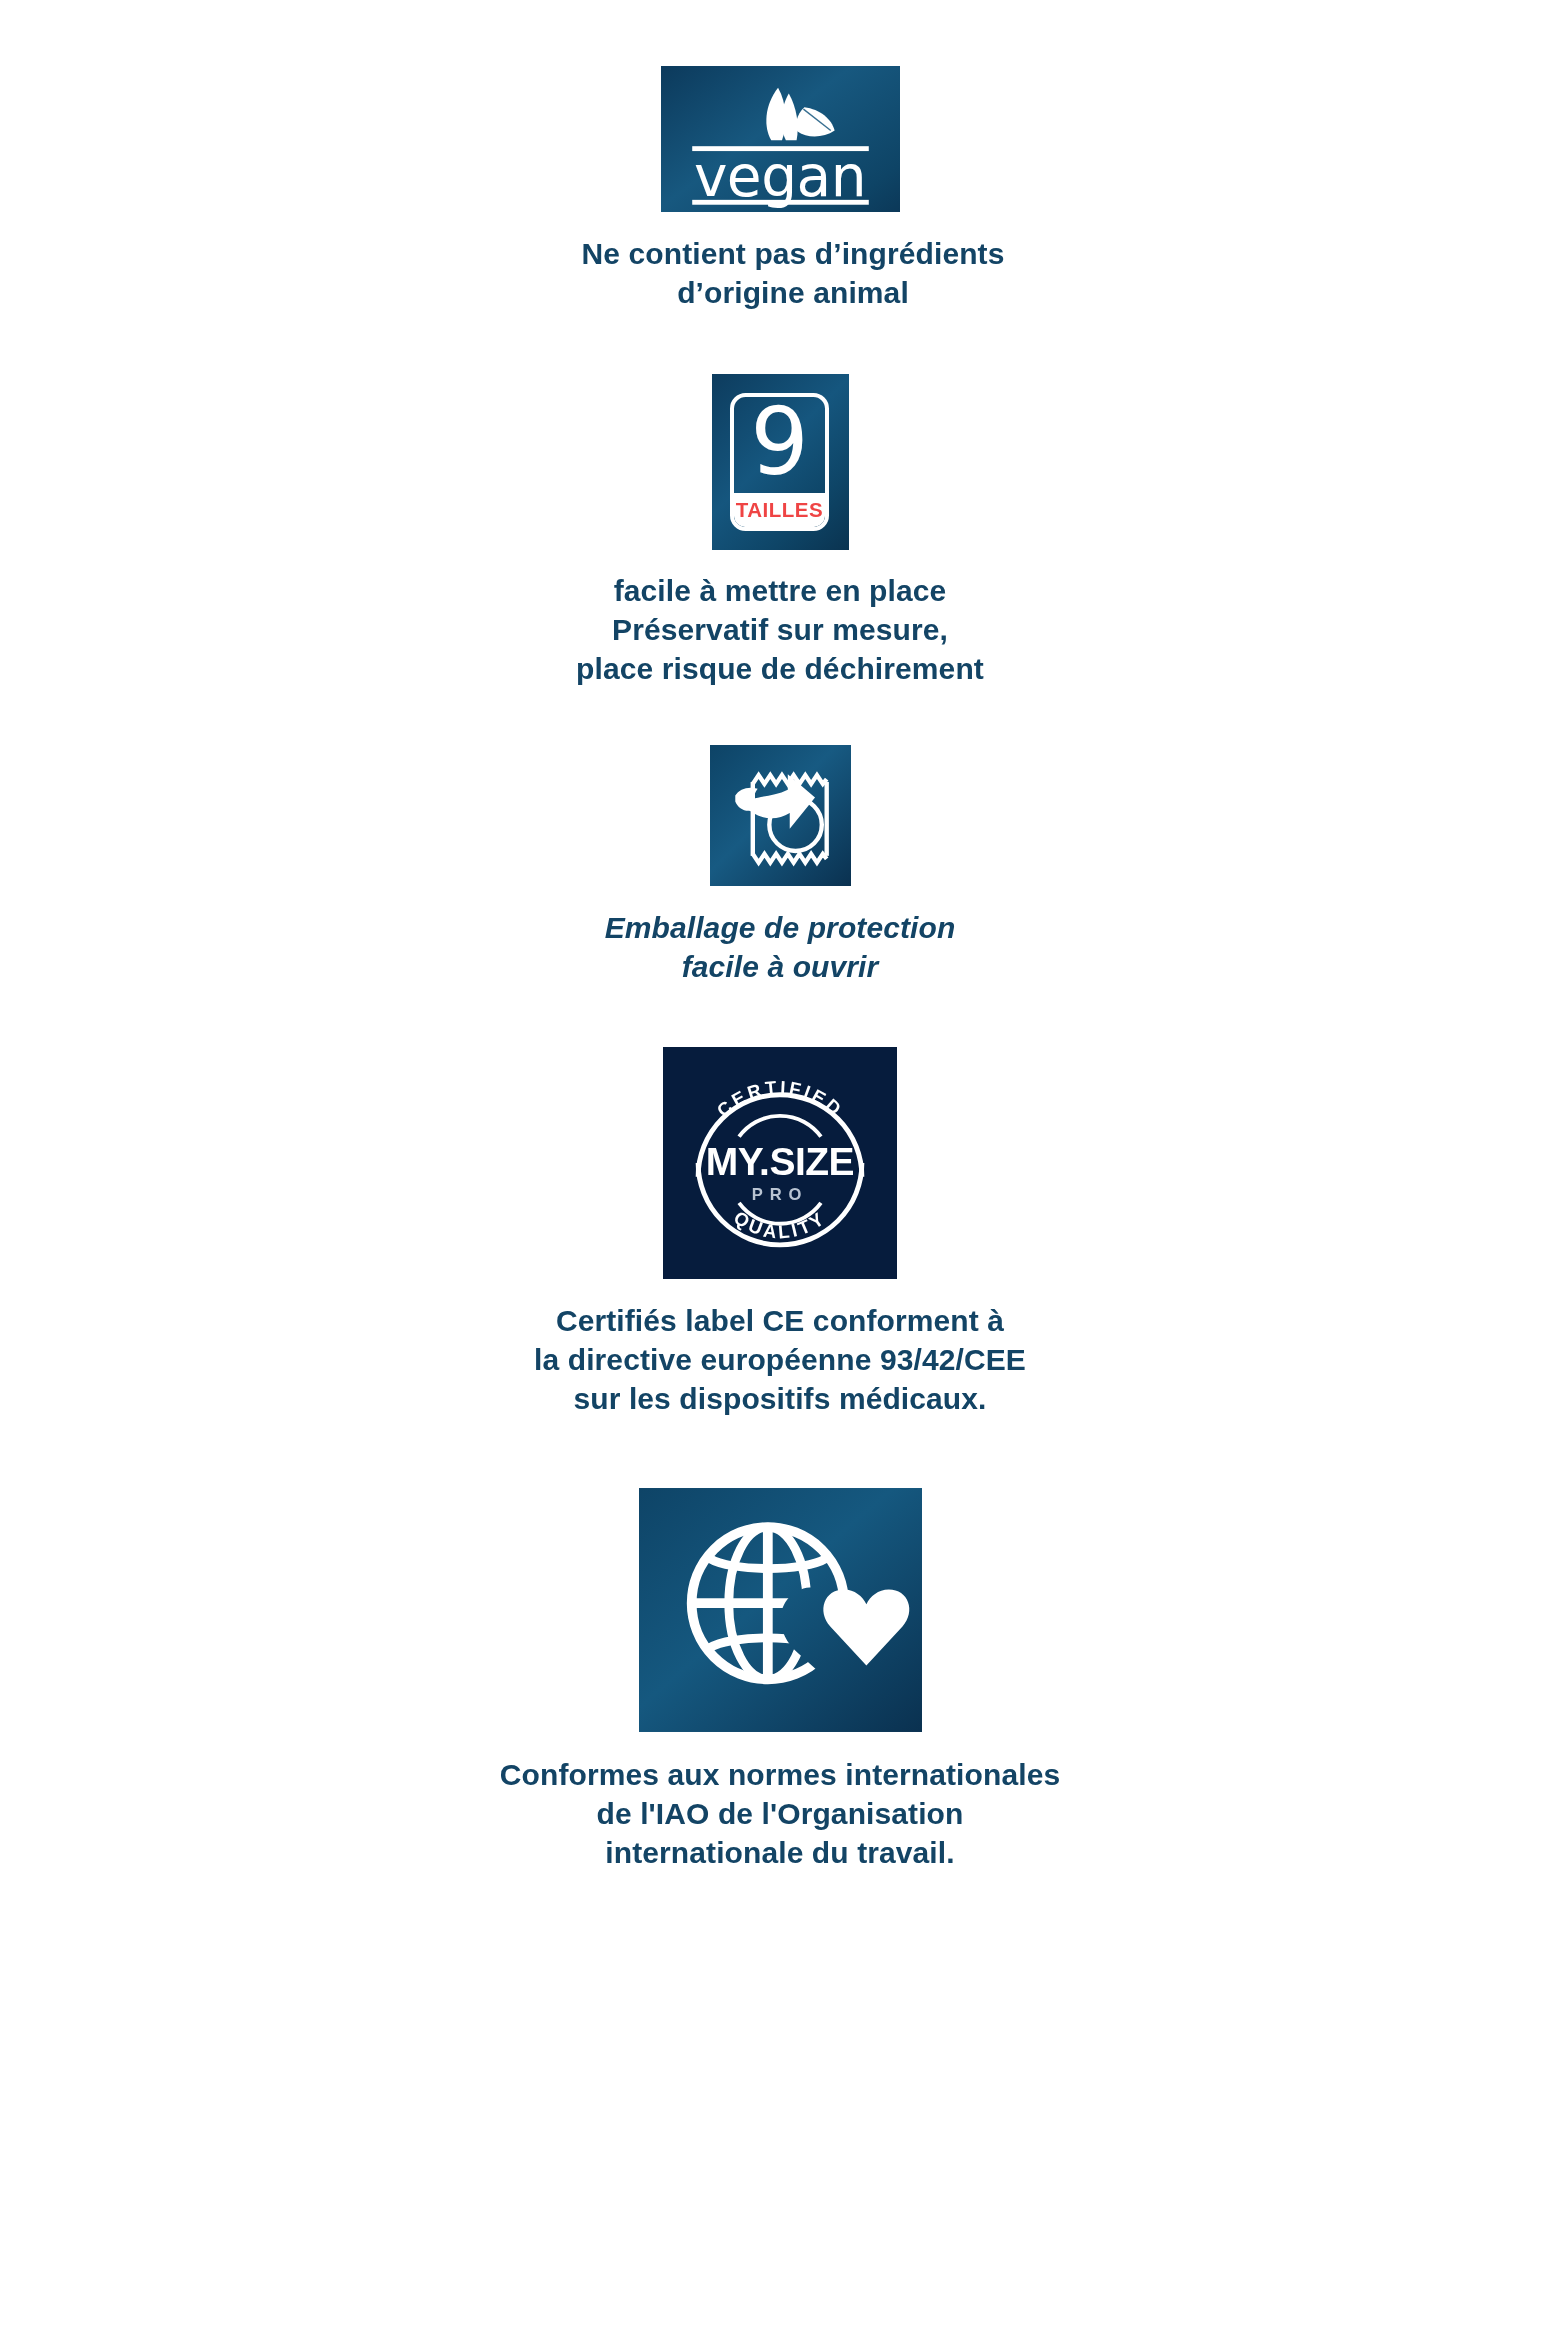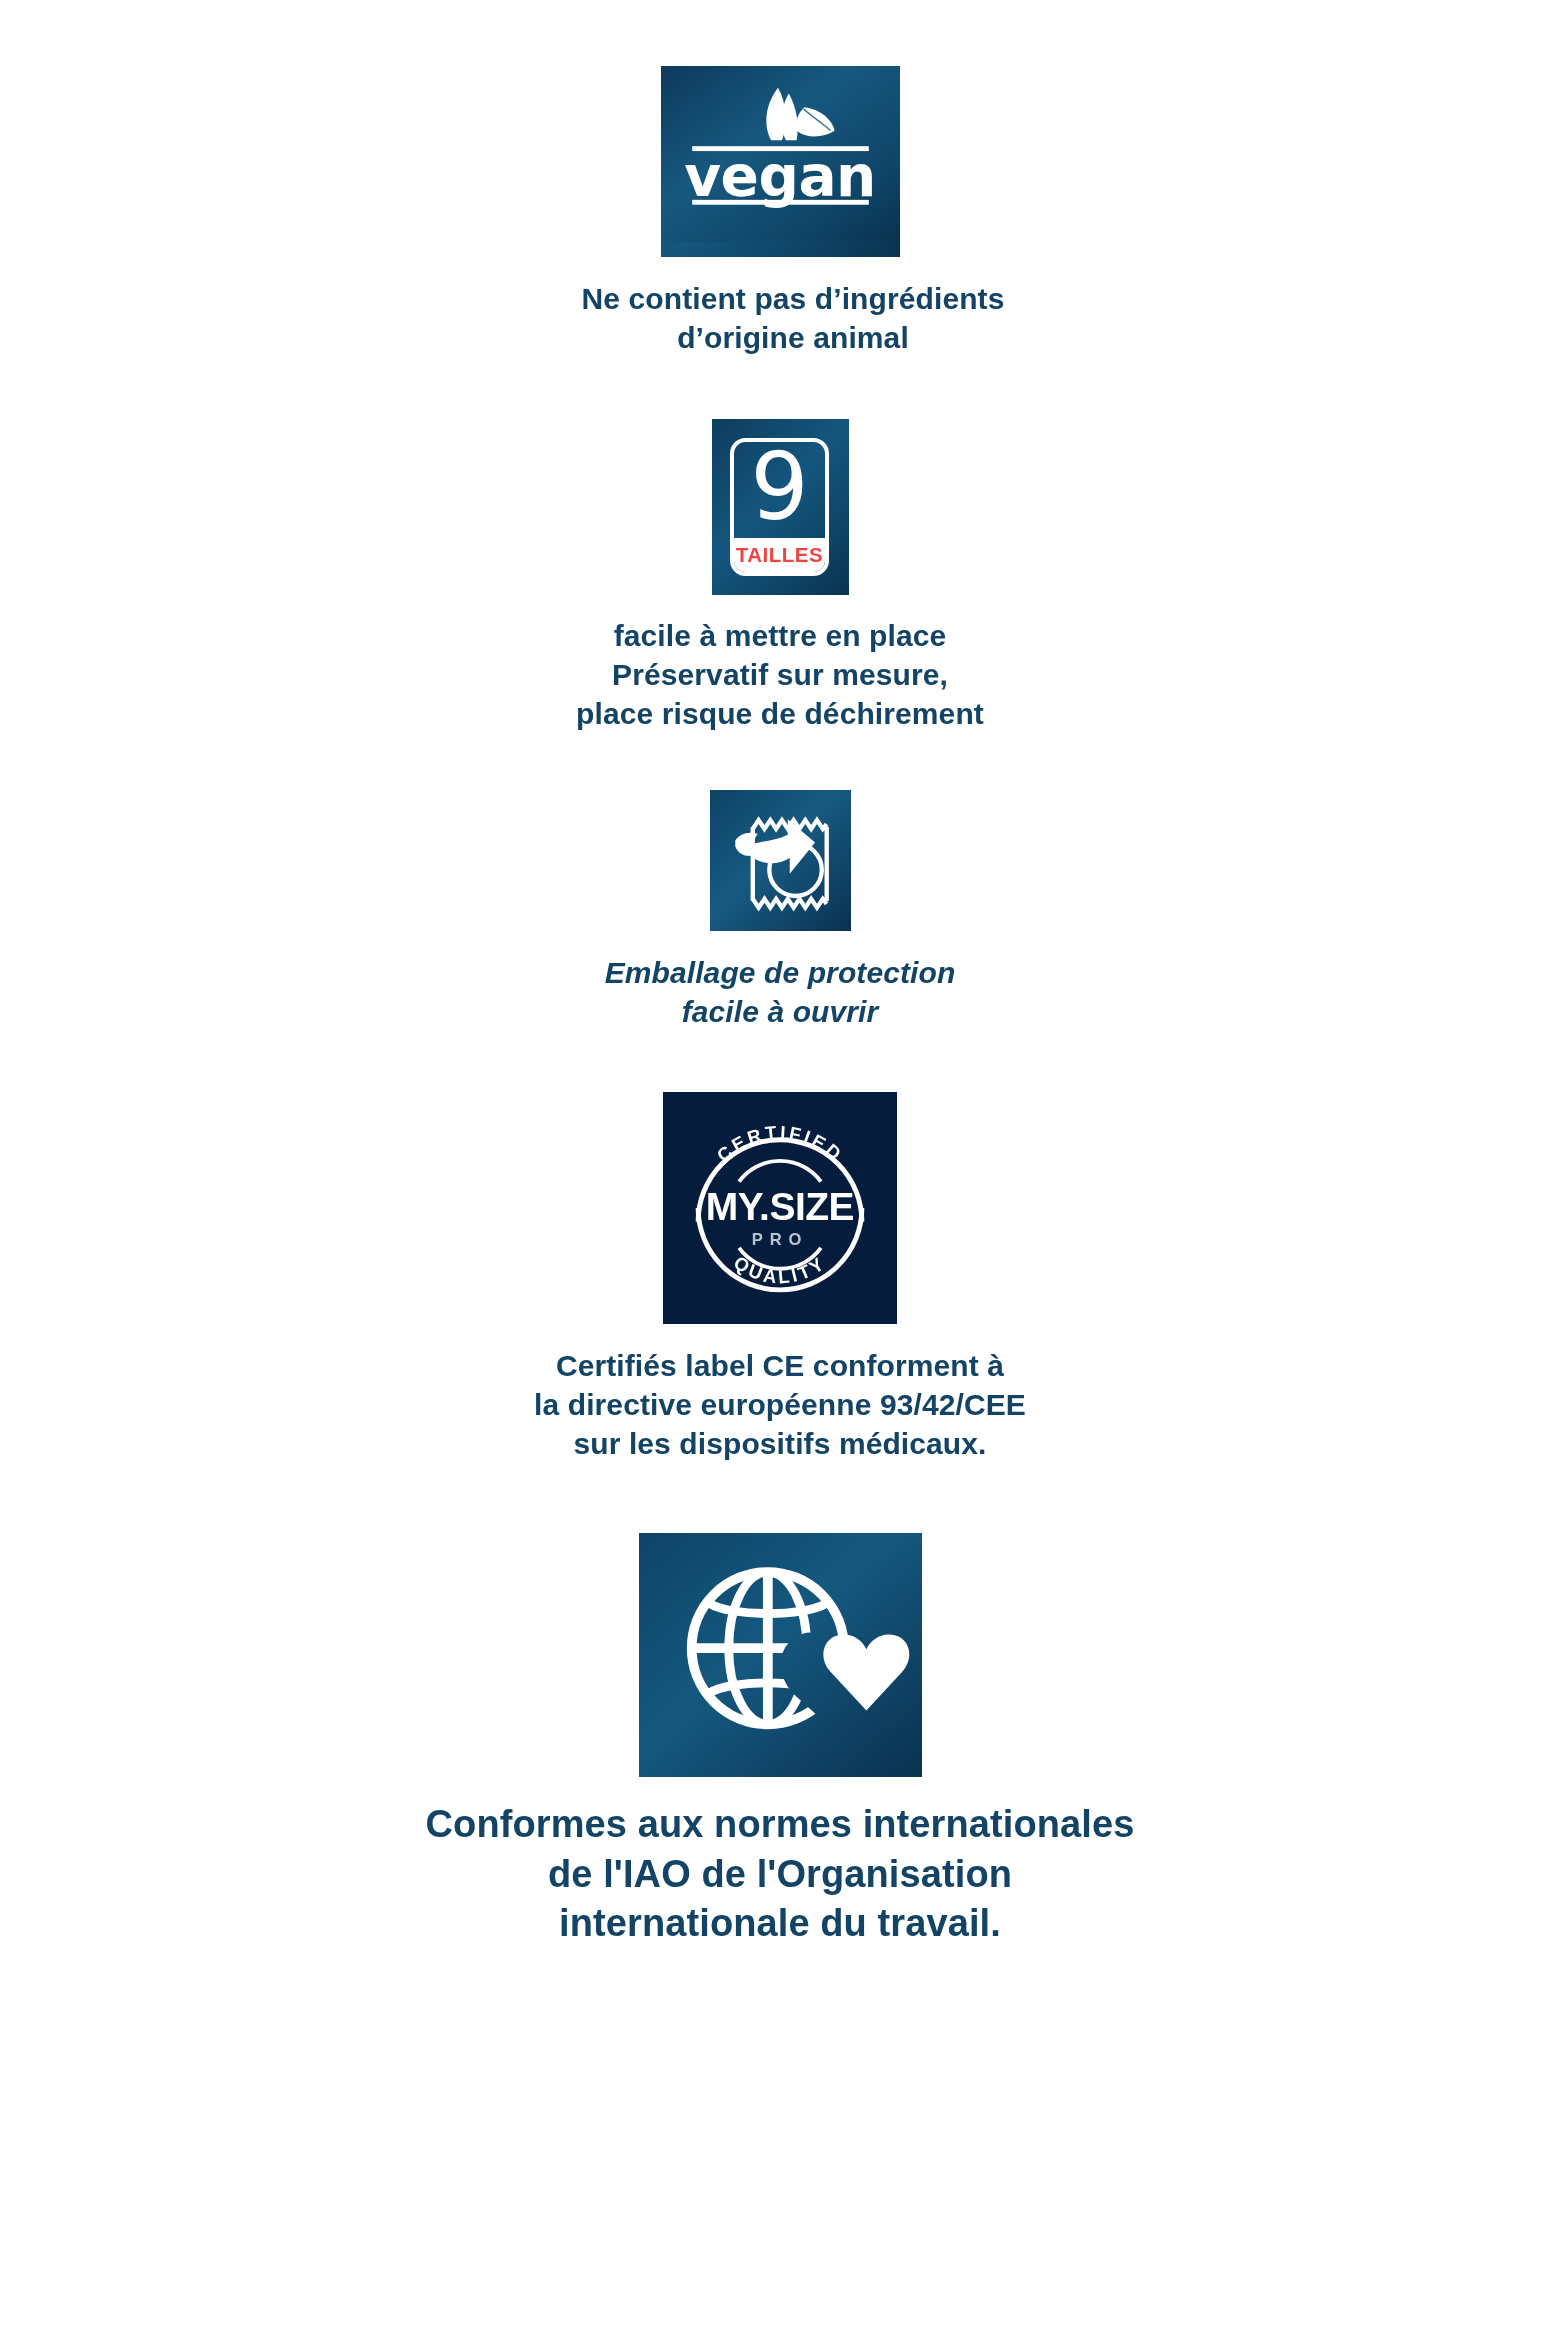--- a/index.html
+++ b/index.html
@@ -48,21 +48,21 @@
     flex: 0 0 auto;
   }
 
   .grad-blue {
     background: linear-gradient(135deg, #0d3c5e 0%, #15567e 45%, #0e4567 75%, #0a3350 100%);
   }
 
   .flat-navy { background: #061c3d; }
 
   
-  #tile-vegan { width: 239px; height: 191px; font-weight: bold; }
+  #tile-vegan { width: 239px; height: 146px; }
 
   
   #tile-sizes { width: 137px; height: 176px; }
   .sizes-card {
     position: absolute;
     left: 18.5px; top: 18.5px;
     width: 99px; height: 138px;
     border: 4.9px solid #fff;
     border-radius: 15.6px;
     overflow: hidden;
@@ -112,21 +112,21 @@
   .sp-cap3 { height: 22.4px; }
   .sp-gap3 { height: 61px; }
   .sp-cap4 { height: 21.5px; }
   .sp-gap4 { height: 70px; }
   .sp-cap5 { height: 23.4px; }
 
   .size-1 { font-size: 30px; margin-left: 26px; }
   .size-2 { font-size: 30px; }
   .size-3 { font-size: 30px; font-style: italic; }
   .size-4 { font-size: 30px; }
-  .size-5 { font-size: 38px; }
+  .size-5 { font-size: 30px; }
 </style>
 </head>
 <body>
 
 <div class="feature-list">
 
   <div class="sp-1"></div>
 
   <div class="feature-block">
     <div class="icon-tile grad-blue" id="tile-vegan">

